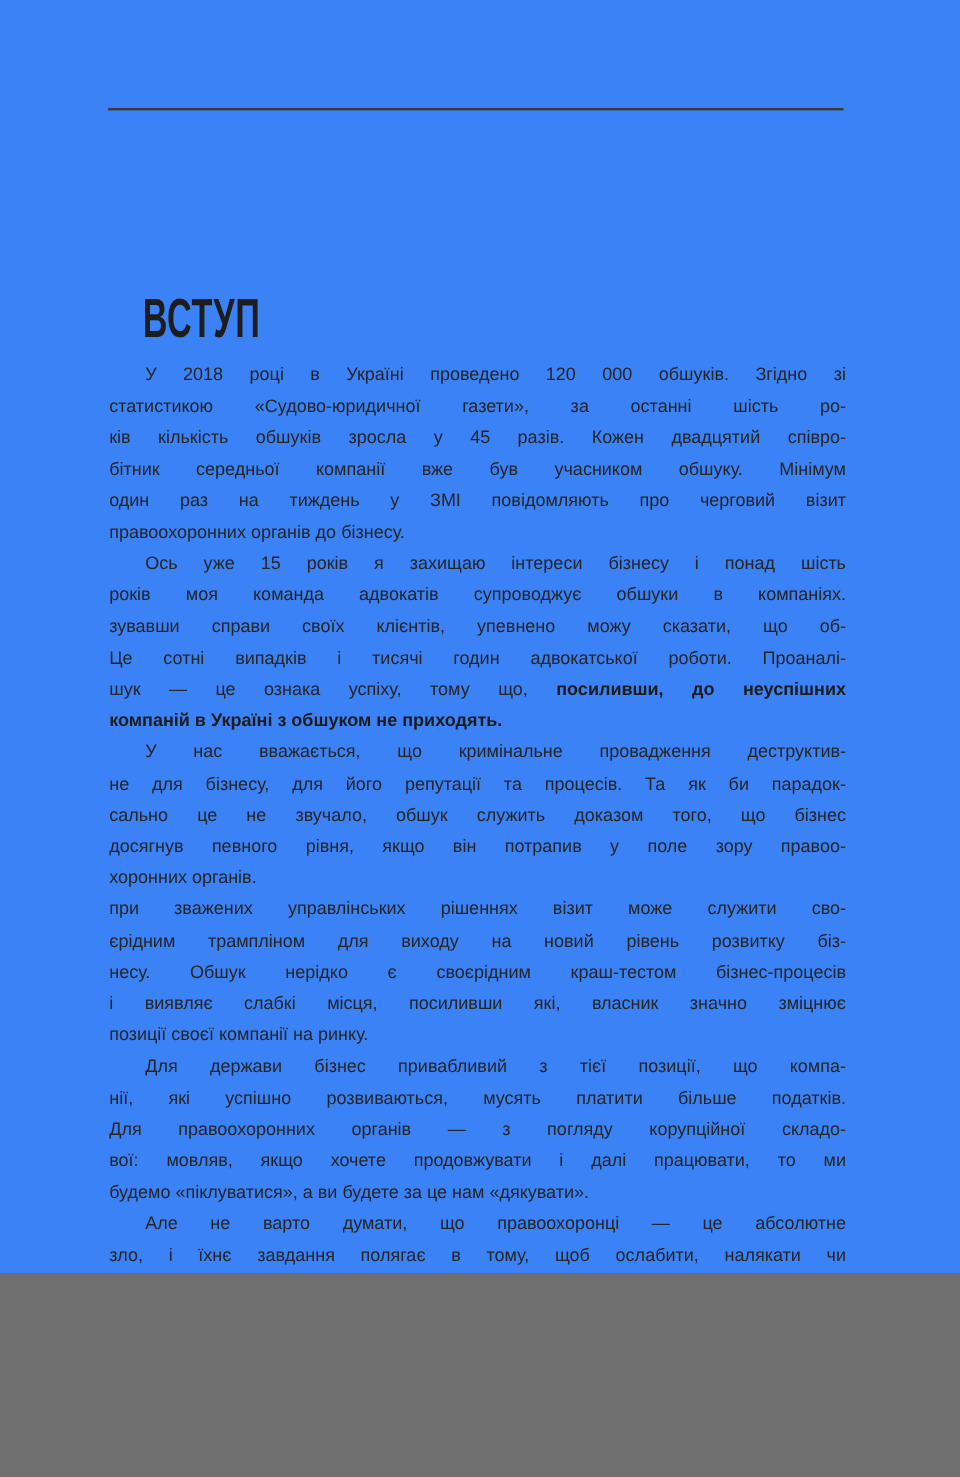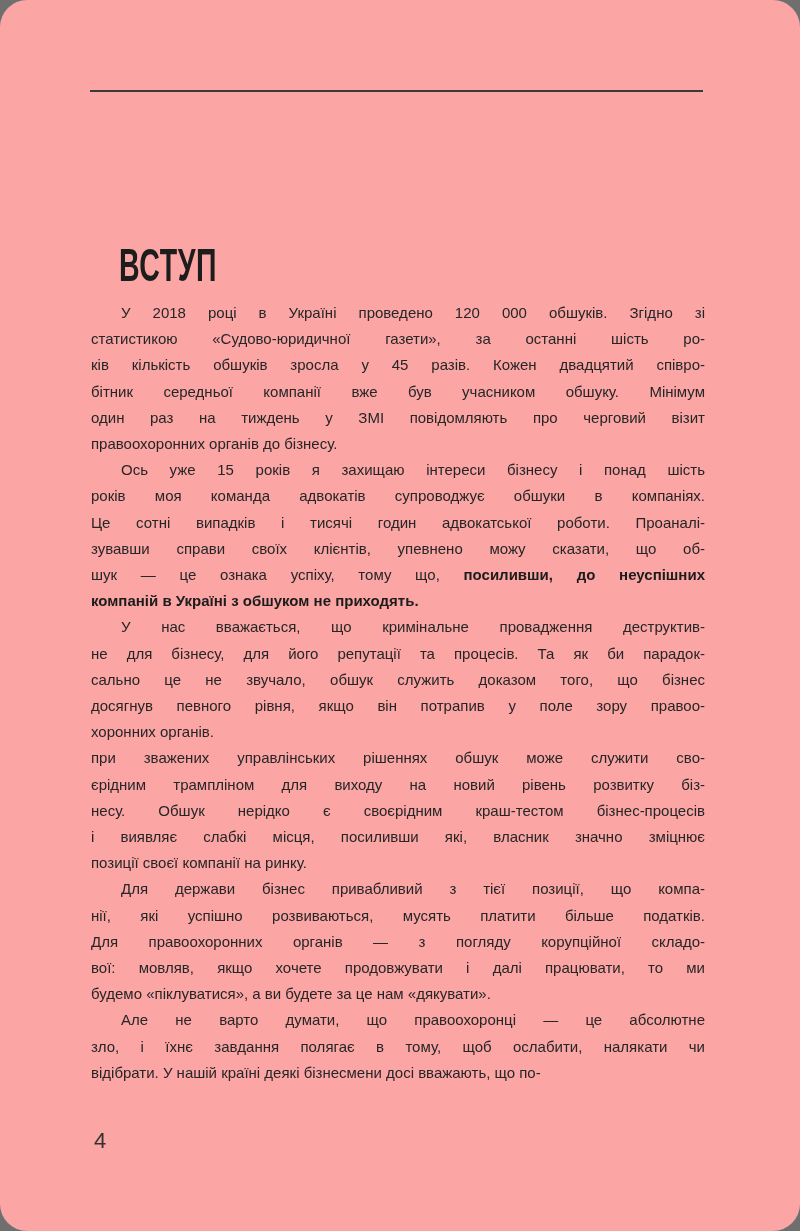--- a/index.html
+++ b/index.html
@@ -3,25 +3,24 @@
 <meta charset="utf-8">
 <style>
   html, body {
     margin: 0;
     padding: 0;
     background: #6f6f6f;
   }
   .page {
     position: relative;
     width: 800px;
-    height: 1231px;
-    background: #fca5a5;
+    height: 1061px;
+    background: #3b82f6;
     font-family: "Liberation Sans", sans-serif;
     overflow: hidden;
-    border-radius: 27px;
   }
   .top-rule {
     position: absolute;
     left: 90px;
     top: 90px;
     width: 613px;
     height: 2px;
     background: #3a3a3a;
   }
   .chapter-title {
@@ -80,34 +79,34 @@
         <div class="body-line first"><span>У 2018 році в Україні проведено 120 000 обшуків. Згідно зі</span></div>
         <div class="body-line"><span>статистикою «Судово-юридичної газети», за останні шість ро-</span></div>
         <div class="body-line"><span>ків кількість обшуків зросла у 45 разів. Кожен двадцятий співро-</span></div>
         <div class="body-line"><span>бітник середньої компанії вже був учасником обшуку. Мінімум</span></div>
         <div class="body-line"><span>один раз на тиждень у ЗМІ повідомляють про черговий візит</span></div>
         <div class="body-line last"><span>правоохоронних органів до бізнесу.</span></div>
       </div>
       <div>
         <div class="body-line first"><span>Ось уже 15 років я захищаю інтереси бізнесу і понад шість</span></div>
         <div class="body-line"><span>років моя команда адвокатів супроводжує обшуки в компаніях.</span></div>
+        <div class="body-line"><span>зувавши справи своїх клієнтів, упевнено можу сказати, що об-</span></div>
         <div class="body-line"><span>Це сотні випадків і тисячі годин адвокатської роботи. Проаналі-</span></div>
-        <div class="body-line"><span>зувавши справи своїх клієнтів, упевнено можу сказати, що об-</span></div>
         <div class="body-line"><span>шук — це ознака успіху, тому що, </span><b>посиливши, до неуспішних</b></div>
         <div class="body-line last"><b>компаній в Україні з обшуком не приходять.</b></div>
       </div>
       <div>
         <div class="body-line first"><span>У нас вважається, що кримінальне провадження деструктив-</span></div>
         <div class="body-line"><span>не для бізнесу, для його репутації та процесів. Та як би парадок-</span></div>
         <div class="body-line"><span>сально це не звучало, обшук служить доказом того, що бізнес</span></div>
         <div class="body-line"><span>досягнув певного рівня, якщо він потрапив у поле зору правоо-</span></div>
         <div class="body-line last"><span>хоронних органів.</span></div>
       </div>
       <div>
-        <div class="body-line"><span>при зважених управлінських рішеннях обшук може служити сво-</span></div>
+        <div class="body-line"><span>при зважених управлінських рішеннях візит може служити сво-</span></div>
         <div class="body-line"><span>єрідним трампліном для виходу на новий рівень розвитку біз-</span></div>
         <div class="body-line"><span>несу. Обшук нерідко є своєрідним краш-тестом бізнес-процесів</span></div>
         <div class="body-line"><span>і виявляє слабкі місця, посиливши які, власник значно зміцнює</span></div>
         <div class="body-line last"><span>позиції своєї компанії на ринку.</span></div>
       </div>
       <div>
         <div class="body-line first"><span>Для держави бізнес привабливий з тієї позиції, що компа-</span></div>
         <div class="body-line"><span>нії, які успішно розвиваються, мусять платити більше податків.</span></div>
         <div class="body-line"><span>Для правоохоронних органів — з погляду корупційної складо-</span></div>
         <div class="body-line"><span>вої: мовляв, якщо хочете продовжувати і далі працювати, то ми</span></div>

